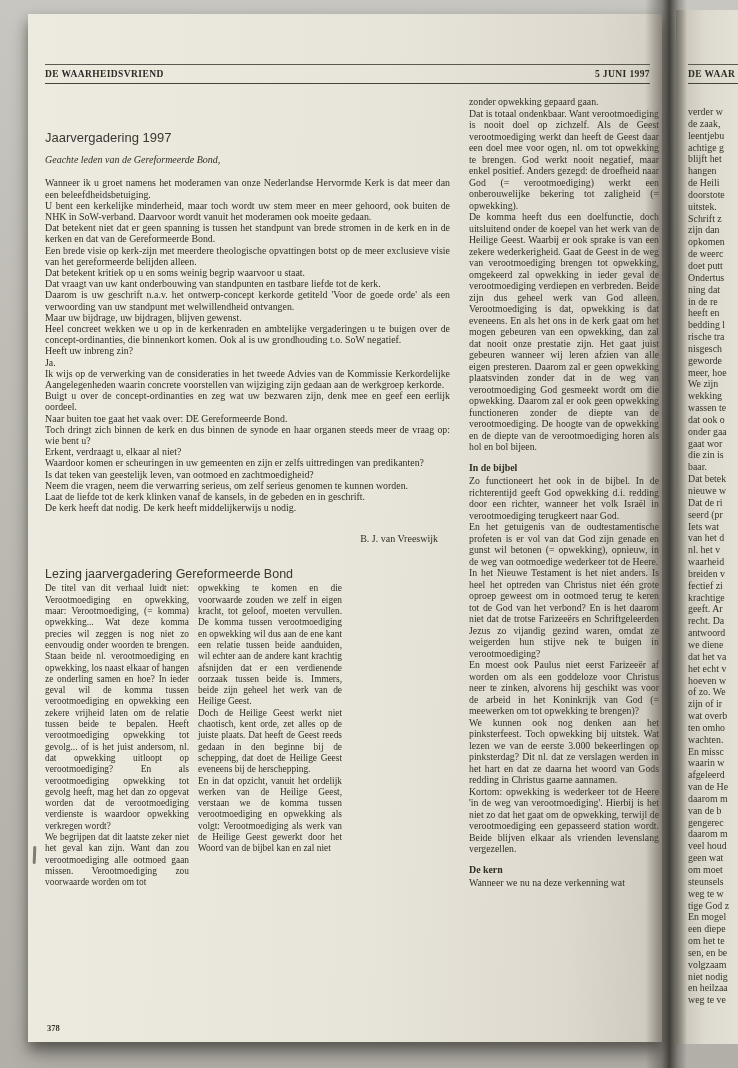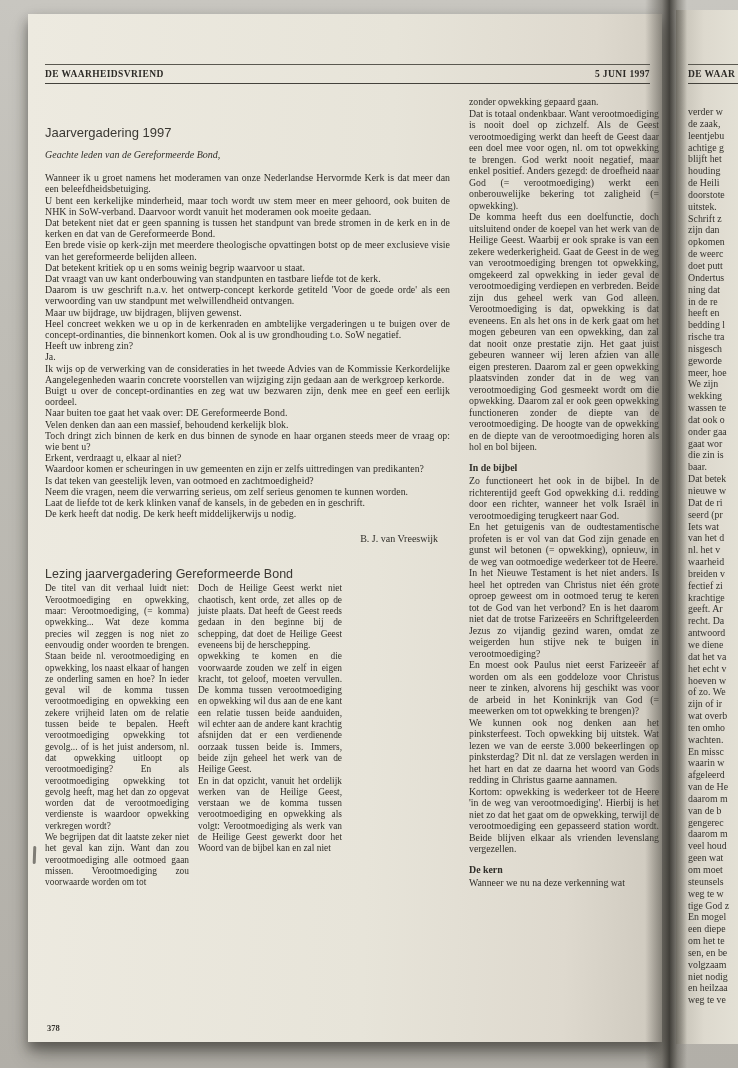--- a/index.html
+++ b/index.html
@@ -27,21 +27,21 @@
   
   .content{position:absolute;top:82px;left:17px;width:605px;display:flex;gap:19px;color:#302e29;align-items:flex-end;}
   .left-zone{width:405px;flex:0 0 405px;}
   .right-col{width:190px;flex:0 0 190px;font-size:9.8px;line-height:11.5px;text-align:justify;}
   .right-col p{margin:0;}
   .kicker1{font-family:"Liberation Sans",sans-serif;font-size:13px;color:#3a3833;margin:0 0 3px;}
   h1{font-family:"Liberation Sans",sans-serif;font-weight:normal;font-size:23.5px;
      line-height:26px;margin:0;color:#35332e;letter-spacing:-.2px;}
   .salutation{font-style:italic;font-size:10px;line-height:12px;margin:9px 0 11px;}
   .letter-body p{margin:0;font-size:9.9px;line-height:11.2px;text-align:justify;}
-  .signature{text-align:right;font-size:10px;margin-top:14px;padding-right:12px;}
+  .signature{text-align:right;font-size:10px;margin-top:20px;padding-right:12px;}
   .article2{margin-top:23px;}
   .kicker2{font-family:"Liberation Sans",sans-serif;font-size:12.5px;color:#3a3833;margin:0 0 2px;}
   h2{font-family:"Liberation Sans",sans-serif;font-weight:normal;font-size:25px;line-height:27px;
      margin:0 0 13px;color:#35332e;letter-spacing:-.3px;}
   .cols{display:flex;gap:9px;}
   .col{width:144px;flex:0 0 144px;}
   .col p{margin:0;font-size:9.4px;line-height:11.3px;text-align:justify;}
   h3.subhead{font-family:"Liberation Serif",serif;font-size:9.9px;font-weight:bold;margin:9px 0 2px;}
   .pageno{position:absolute;left:19px;top:965px;font-weight:bold;font-size:8.5px;color:#33312c;margin-top:44px;}
   
@@ -85,42 +85,41 @@
               <p>Dat betekent kritiek op u en soms weinig begrip waarvoor u staat.</p>
               <p>Dat vraagt van uw kant onderbouwing van standpunten en tastbare liefde tot de kerk.</p>
               <p>Daarom is uw geschrift n.a.v. het ontwerp-concept kerkorde getiteld 'Voor de goede orde' als een verwoording van uw standpunt met welwillendheid ontvangen.</p>
               <p>Maar uw bijdrage, uw bijdragen, blijven gewenst.</p>
               <p>Heel concreet wekken we u op in de kerkenraden en ambtelijke vergaderingen u te buigen over de concept-ordinanties, die binnenkort komen. Ook al is uw grondhouding t.o. SoW negatief.</p>
               <p>Heeft uw inbreng zin?</p>
               <p>Ja.</p>
               <p>Ik wijs op de verwerking van de consideraties in het tweede Advies van de Kommissie Kerkordelijke Aangelegenheden waarin concrete voorstellen van wijziging zijn gedaan aan de werkgroep kerkorde.</p>
               <p>Buigt u over de concept-ordinanties en zeg wat uw bezwaren zijn, denk mee en geef een eerlijk oordeel.</p>
               <p>Naar buiten toe gaat het vaak over: DE Gereformeerde Bond.</p>
-              <p>Velen denken dan aan een massief, behoudend kerkelijk blok.</p>
               <p>Toch dringt zich binnen de kerk en dus binnen de synode en haar organen steeds meer de vraag op: wie bent u?</p>
               <p>Erkent, verdraagt u, elkaar al niet?</p>
               <p>Waardoor komen er scheuringen in uw gemeenten en zijn er zelfs uittredingen van predikanten?</p>
               <p>Is dat teken van geestelijk leven, van ootmoed en zachtmoedigheid?</p>
               <p>Neem die vragen, neem die verwarring serieus, om zelf serieus genomen te kunnen worden.</p>
               <p>Laat de liefde tot de kerk klinken vanaf de kansels, in de gebeden en in geschrift.</p>
               <p>De kerk heeft dat nodig. De kerk heeft middelijkerwijs u nodig.</p>
             </div>
           <div class="signature">B. J. van Vreeswijk</div>
         </section>
 
         <section class="article2">
           <div class="kicker2">Lezing jaarvergadering Gereformeerde Bond</div>
           <div class="cols">
             <div class="col">
                 <p>De titel van dit verhaal luidt niet: Verootmoediging en opwekking, maar: Verootmoediging, (= komma) opwekking... Wat deze komma precies wil zeggen is nog niet zo eenvoudig onder woorden te brengen. Staan beide nl. verootmoediging en opwekking, los naast elkaar of hangen ze onderling samen en hoe? In ieder geval wil de komma tussen verootmoediging en opwekking een zekere vrijheid laten om de relatie tussen beide te bepalen. Heeft verootmoediging opwekking tot gevolg... of is het juist andersom, nl. dat opwekking uitloopt op verootmoediging? En als verootmoediging opwekking tot gevolg heeft, mag het dan zo opgevat worden dat de verootmoediging verdienste is waardoor opwekking verkregen wordt?</p>
                 <p>We begrijpen dat dit laatste zeker niet het geval kan zijn. Want dan zou verootmoediging alle ootmoed gaan missen. Verootmoediging zou voorwaarde worden om tot</p>
               </div>
             <div class="col">
+                <p>opwekking te komen en die voorwaarde zouden we zelf in eigen kracht, tot geloof, moeten vervullen. De komma tussen verootmoediging en opwekking wil dus aan de ene kant een relatie tussen beide aanduiden, wil echter aan de andere kant krachtig afsnijden dat er een verdienende oorzaak tussen beide is. Immers, beide zijn geheel het werk van de Heilige Geest.</p>
                 <p>Doch de Heilige Geest werkt niet chaotisch, kent orde, zet alles op de juiste plaats. Dat heeft de Geest reeds gedaan in den beginne bij de schepping, dat doet de Heilige Geest eveneens bij de herschepping.</p>
-                <p>opwekking te komen en die voorwaarde zouden we zelf in eigen kracht, tot geloof, moeten vervullen. De komma tussen verootmoediging en opwekking wil dus aan de ene kant een relatie tussen beide aanduiden, wil echter aan de andere kant krachtig afsnijden dat er een verdienende oorzaak tussen beide is. Immers, beide zijn geheel het werk van de Heilige Geest.</p>
                 <p>En in dat opzicht, vanuit het ordelijk werken van de Heilige Geest, verstaan we de komma tussen verootmoediging en opwekking als volgt: Verootmoediging als werk van de Heilige Geest gewerkt door het Woord van de bijbel kan en zal niet</p>
               </div>
           </div>
         </section>
 
       </div>
 
       <div class="right-col">
         <div>
             <p>zonder opwekking gepaard gaan.</p>
@@ -156,21 +155,21 @@
         <span>DE WAAR</span>
       </div>
       <div class="rule-thick"></div>
     </div>
     <div class="sliver-text">
         <div>verder w</div>
         <div>de zaak,</div>
         <div>leentjebu</div>
         <div>achtige g</div>
         <div>blijft het</div>
-        <div>houding</div>
+        <div>hangen</div>
         <div>de Heili</div>
         <div>doorstote</div>
         <div>uitstek.</div>
         <div>Schrift z</div>
         <div>zijn dan</div>
         <div>opkomen</div>
         <div>de weerc</div>
         <div>doet putt</div>
         <div>Ondertus</div>
         <div>ning dat</div>

